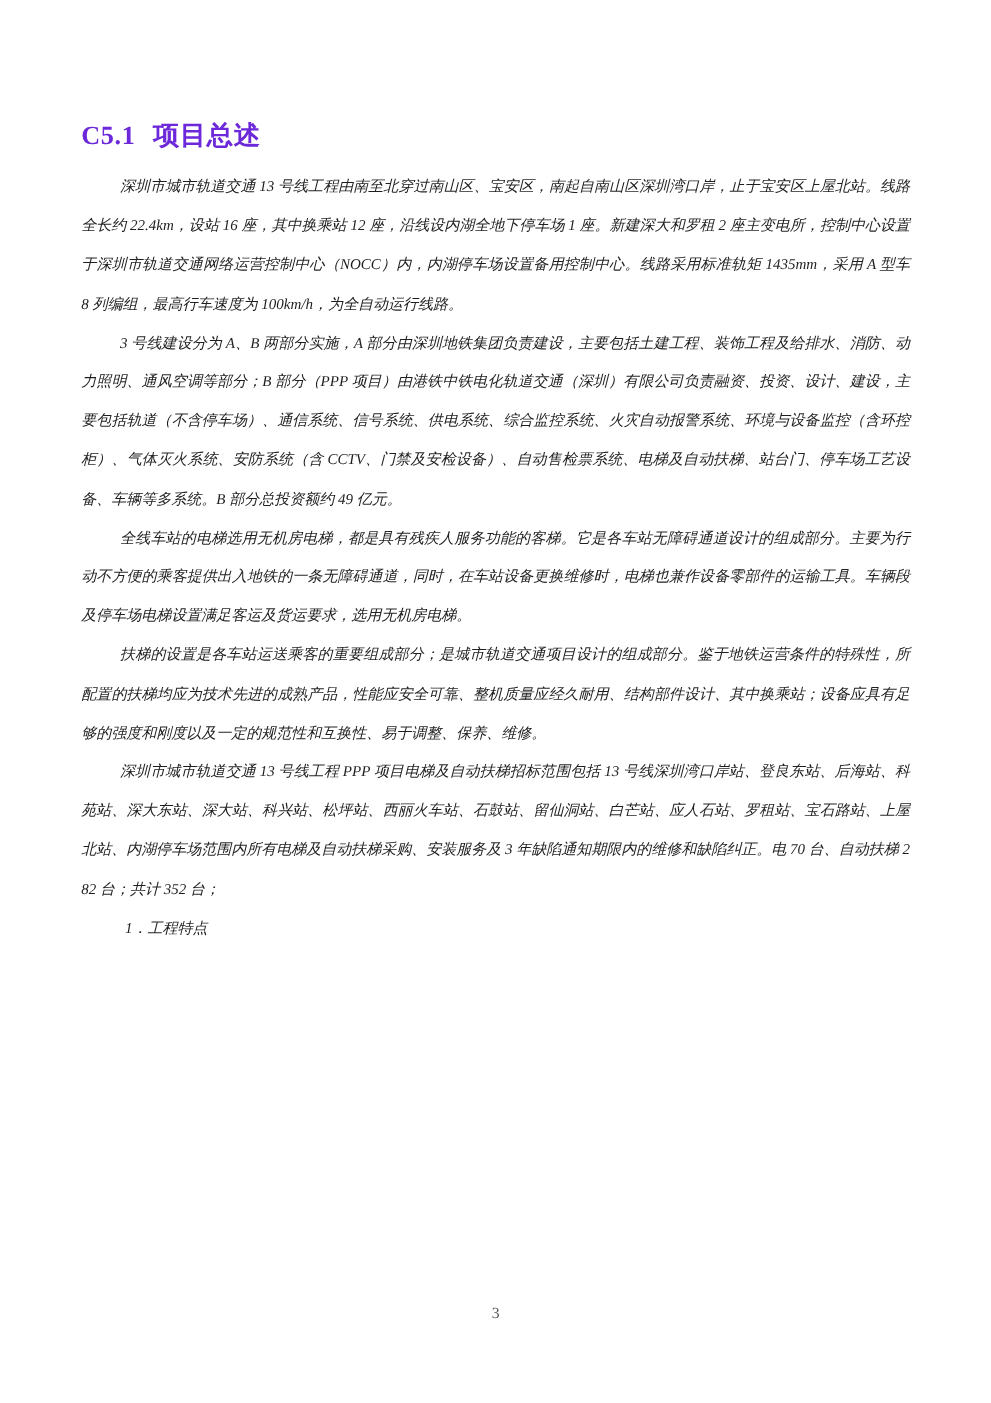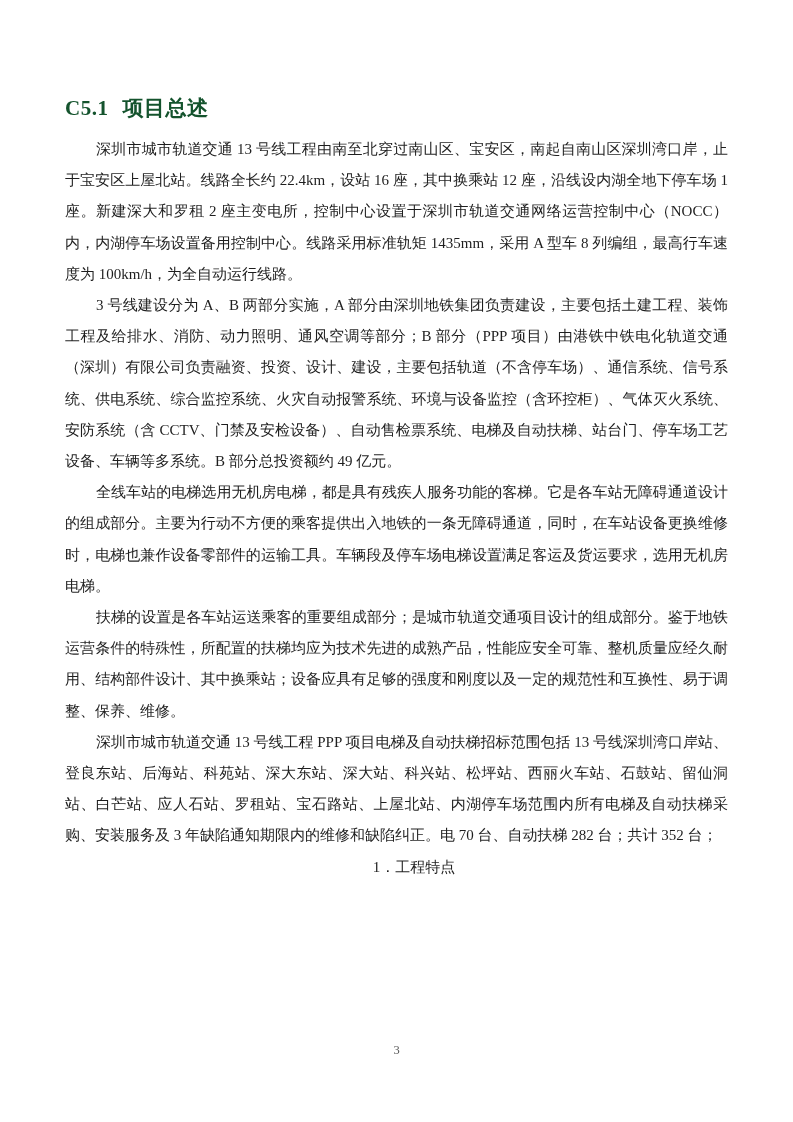--- a/index.html
+++ b/index.html
@@ -16,38 +16,39 @@
     padding: 96px 65px 0 65px;
     overflow: hidden;
     font-family: "Liberation Serif", "DejaVu Serif", serif;
     color: #1e1e1e;
   }
   .heading {
     margin: 0 0 13px 0;
     font-size: 21px;
     line-height: 25px;
     font-weight: 700;
-    color: #14532d;
+    color: #6d28d9;
     letter-spacing: 0.5px;
   }
   .heading .heading-title {
     margin-left: 14px;
   }
   .body-text p {
     margin: 0;
-    font-size: 15px;
+    font-size: 12px;
     line-height: 31.2px;
     text-align: justify;
     text-justify: inter-ideograph;
     text-indent: 31px;
     word-break: break-all;
+    font-style: italic;
   }
   .body-text p.list-item {
     text-indent: 35px;
-    text-align: center;
+    text-align: left;
   }
   .page-number {
     position: absolute;
     left: 0;
     right: 0;
     bottom: 64px;
     text-align: center;
     font-size: 12.5px;
     color: #555555;
   }

